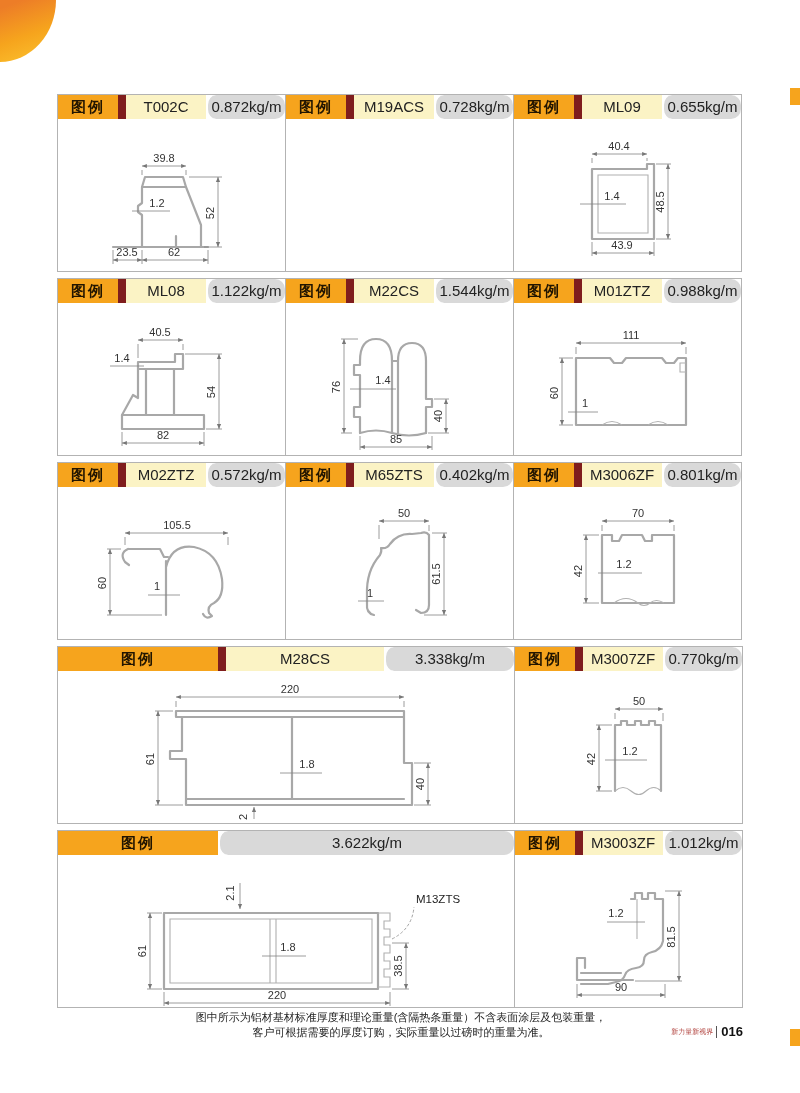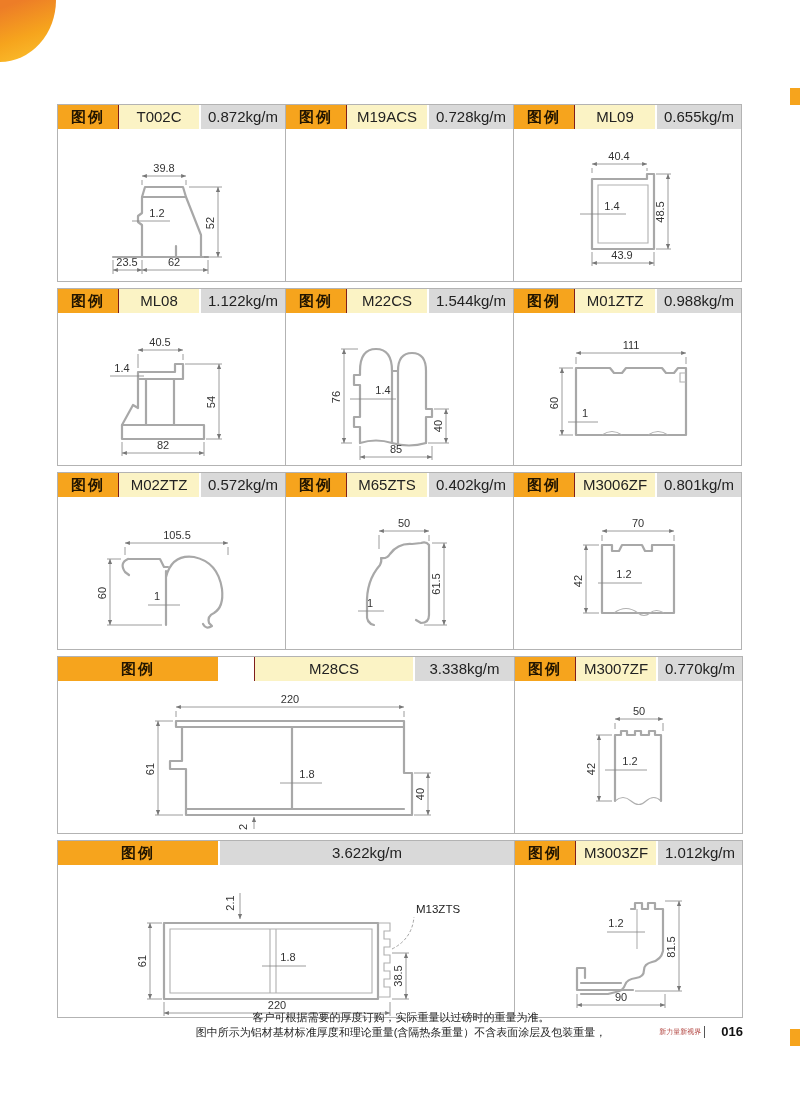--- a/index.html
+++ b/index.html
@@ -7,47 +7,47 @@
 
   
   .corner-decor{position:absolute;left:0;top:0;width:56px;height:62px;
     background:linear-gradient(160deg,#ed7d27 10%,#f6a41d 55%,#fbc12e 95%);
     border-bottom-right-radius:100% 100%;}
   .edge-tab{position:absolute;right:0;width:10px;height:17px;background:#f6a41d;}
   .edge-tab.top{top:88px;}
   .edge-tab.bottom{top:1029px;}
 
   
-  .grid{position:absolute;left:57px;top:104px;width:688px;}
+  .grid{position:absolute;left:57px;top:94px;width:688px;}
   .row{display:flex;margin-bottom:6px;}
   .cell{width:229px;border:1px solid #b3b3b3;box-sizing:border-box;background:#fff;}
   .cell + .cell{margin-left:-1px;}
   .cell.wide{width:458px;}
   .cell-header{display:flex;height:24px;line-height:24px;}
   .h-legend{background:#f6a41d;color:#221500;font-weight:bold;font-size:15px;text-align:center;width:60px;letter-spacing:2px;}
-  .h-code{background:#fbf3c5;color:#222;font-size:15px;text-align:center;width:80px;border-left:1px solid #7f1d1d;}
-  .h-weight{background:#d9d9d9;color:#222;font-size:15px;text-align:center;flex:1;border-left:2px solid #fff;}
+  .h-code{background:#fbf3c5;color:#222;font-size:15px;text-align:center;width:80px;border-left:8px solid #7f1d1d;}
+  .h-weight{background:#d9d9d9;color:#222;font-size:15px;text-align:center;flex:1;border-left:2px solid #fff;border-radius:10px;}
   .wide .h-legend{width:160px;}
-  .wide .h-code{width:158px;margin-left:36px;}
+  .wide .h-code{width:158px;}
   .cell-body{height:152px;position:relative;}
   svg{display:block;}
 
   
   .profile{fill:none;stroke:#a8a8a8;stroke-width:2.2;stroke-linejoin:round;stroke-linecap:round;}
   .thin{fill:none;stroke:#b0b0b0;stroke-width:1.1;}
   .dim{stroke:#848484;stroke-width:0.8;fill:none;}
   .lead{stroke:#9a9a9a;stroke-width:0.9;fill:none;stroke-dasharray:3 2;}
   .dimt{font-size:11px;fill:#333;text-anchor:middle;font-family:"Liberation Sans",sans-serif;}
   .reft{font-size:11.5px;fill:#222;font-family:"Liberation Sans",sans-serif;}
 
   
   .notes{position:absolute;left:57px;width:688px;top:1010px;text-align:center;font-size:11px;color:#222;line-height:15px;}
   .footer{position:absolute;top:1026px;right:57px;display:flex;align-items:center;}
   .brand{font-size:7px;color:#b0403c;margin-right:3px;}
-  .pageno{font-size:13px;font-weight:bold;color:#111;border-left:1px solid #555;padding-left:16px;line-height:12px;}
+  .pageno{font-size:13px;font-weight:bold;color:#111;border-left:1px solid #555;padding-left:4px;line-height:12px;}
 </style>
 </head>
 <body>
 
 <svg width="0" height="0">
     <defs>
 <marker id="arw" viewBox="0 0 8 8" refX="7" refY="4" markerWidth="7" markerHeight="7" orient="auto-start-reverse">
         <path d="M0,1 L7,4 L0,7 Z" fill="#777"></path>
       </marker>
 </defs>
@@ -373,20 +373,20 @@
           <path class="dim" d="M62,129 V143 M150,129 V143"></path>
           <text class="dimt" x="106" y="136">90</text>
         </svg>
       </div>
     </div>
   </div>
 
 </div>
 
 <div class="notes">
+  <div>图中所示为铝材基材标准厚度和理论重量(含隔热条重量）不含表面涂层及包装重量，</div>
   <div>客户可根据需要的厚度订购，实际重量以过磅时的重量为准。</div>
-  <div>图中所示为铝材基材标准厚度和理论重量(含隔热条重量）不含表面涂层及包装重量，</div>
 </div>
 
 <div class="footer">
   <span class="brand">新力量新视界</span>
   <span class="pageno">016</span>
 </div>
 
 </body></html>

